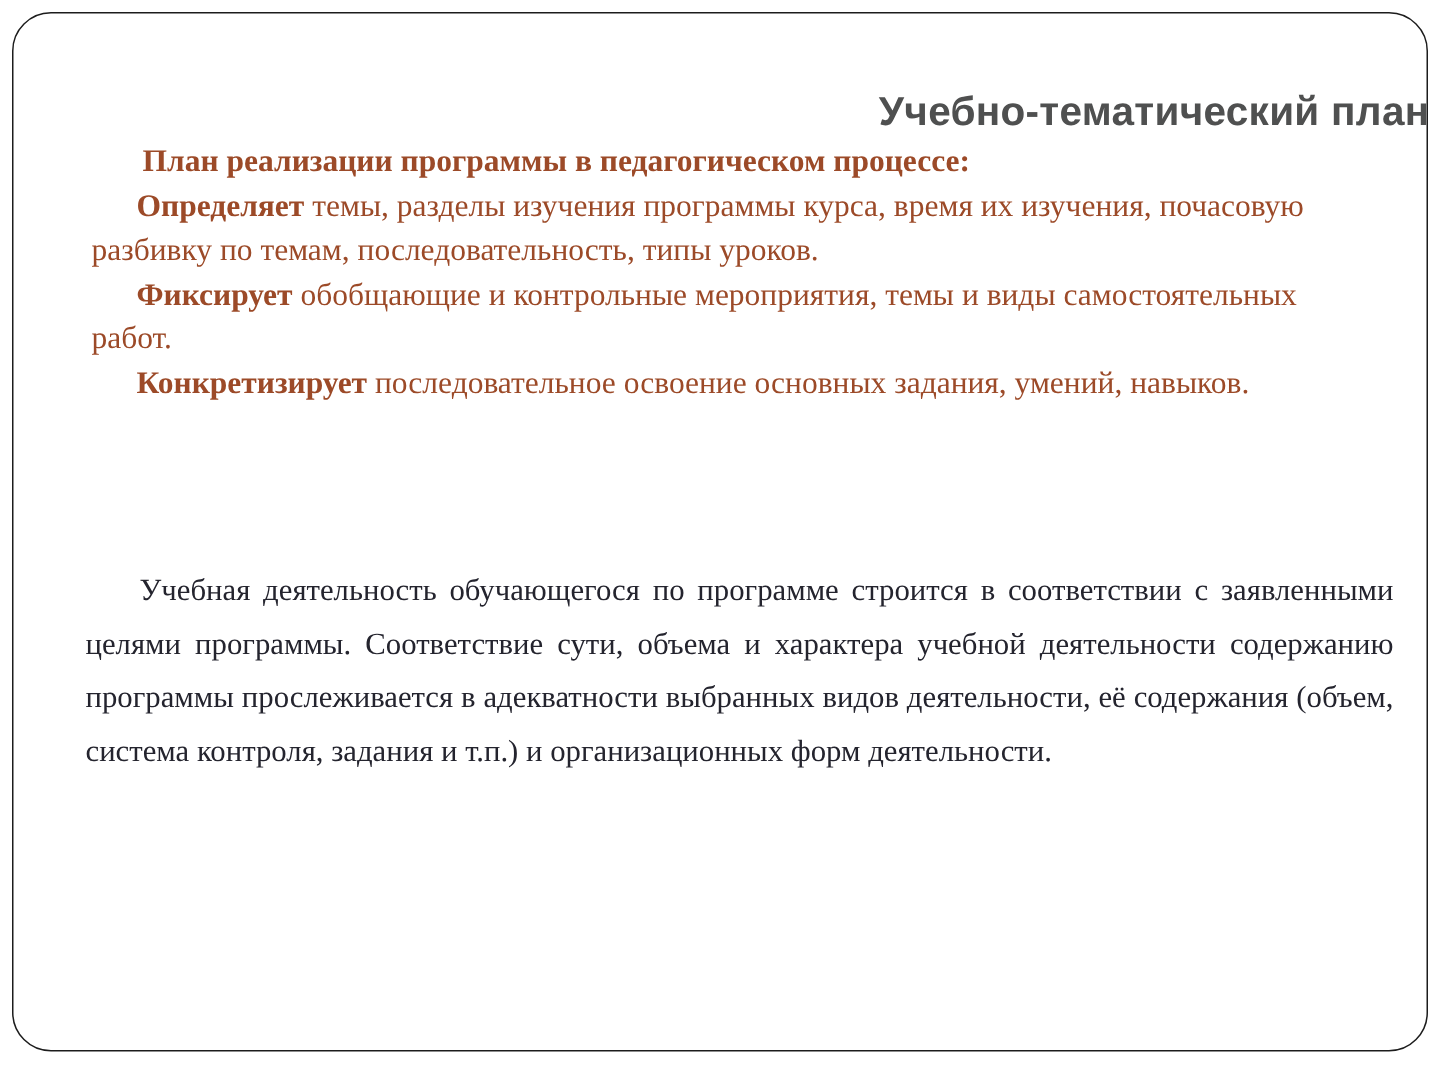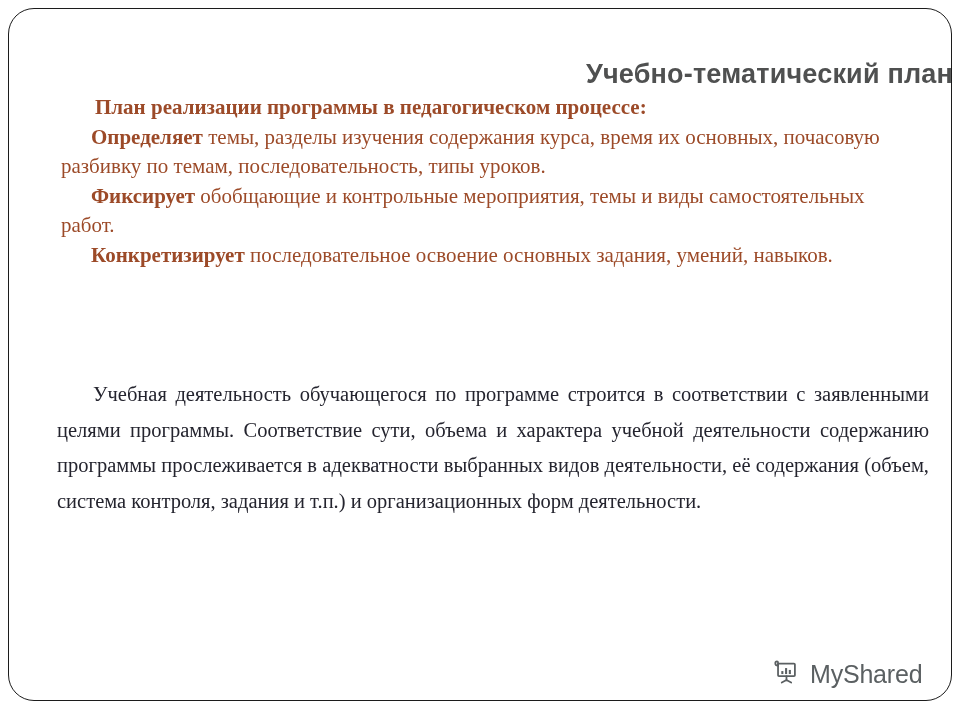--- a/index.html
+++ b/index.html
@@ -105,43 +105,25 @@
 <div id="slide">
 
   <div id="title">Учебно-тематический план</div>
 
   <div id="brown-block">
 
     <p class="para">
       <span class="hdr">План реализации программы в педагогическом процессе:</span>
     </p>
 
-    <p class="para"><span class="lead">Определяет</span><span> темы, разделы изучения содержания курса, время их основных, почасовую разбивку по темам, последовательность, типы уроков.</span></p>
+    <p class="para"><span class="lead">Определяет</span><span> темы, разделы изучения программы курса, время их изучения, почасовую разбивку по темам, последовательность, типы уроков.</span></p>
 
     <p class="para"><span class="lead">Фиксирует</span><span> обобщающие и контрольные мероприятия, темы и виды самостоятельных работ.</span></p>
 
     <p class="para"><span class="lead">Конкретизирует</span><span> последовательное освоение основных задания, умений, навыков.</span></p>
 
 
   </div>
 
   <div id="body-para">Учебная деятельность обучающегося по программе строится в соответствии с заявленными целями программы. Соответствие сути, объема и характера учебной деятельности содержанию программы прослеживается в адекватности выбранных видов деятельности, её содержания (объем, система контроля,  задания и т.п.) и организационных форм деятельности.</div>
 
-  <div id="watermark">
-    <span>
-      <svg width="30" height="30" viewBox="0 0 32 32" aria-hidden="true">
-        <g fill="none" stroke="#5b6062" stroke-width="1.9" stroke-linecap="round" stroke-linejoin="round">
-          <rect x="7.5" y="7" width="18" height="13.5" rx="1"></rect>
-          <path d="M7.5 9.2 C 5.4 9.2 4.6 8.2 4.6 6.6 C 4.6 5.3 5.5 4.6 6.4 4.6 C 7.2 4.6 7.5 5.2 7.5 5.9 Z"></path>
-          <path d="M16.5 20.5 L16.5 25"></path>
-          <path d="M11.5 27.2 L16.5 24.6 L21.5 27.2"></path>
-        </g>
-        <g fill="#5b6062">
-          <rect x="11" y="15" width="2.2" height="3.2"></rect>
-          <rect x="15" y="11.8" width="2.2" height="6.4"></rect>
-          <rect x="19" y="13.8" width="2.2" height="4.4"></rect>
-        </g>
-      </svg>
-    </span>
-    <span class="wm-text">MyShared</span>
-  </div>
 
 </div>
 
 </body></html>

